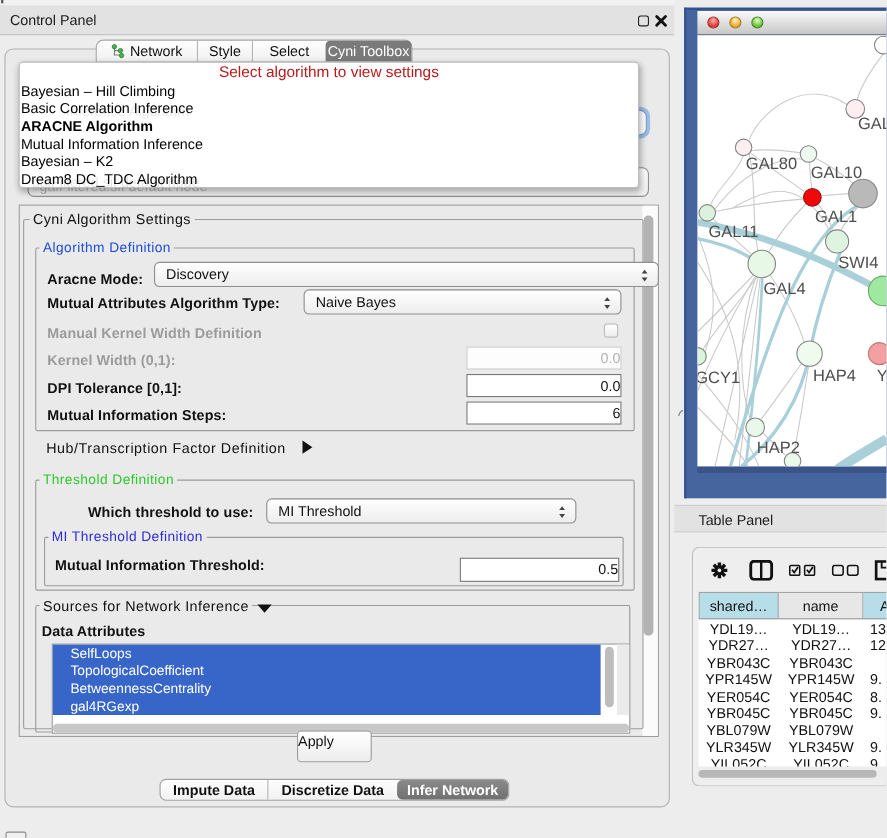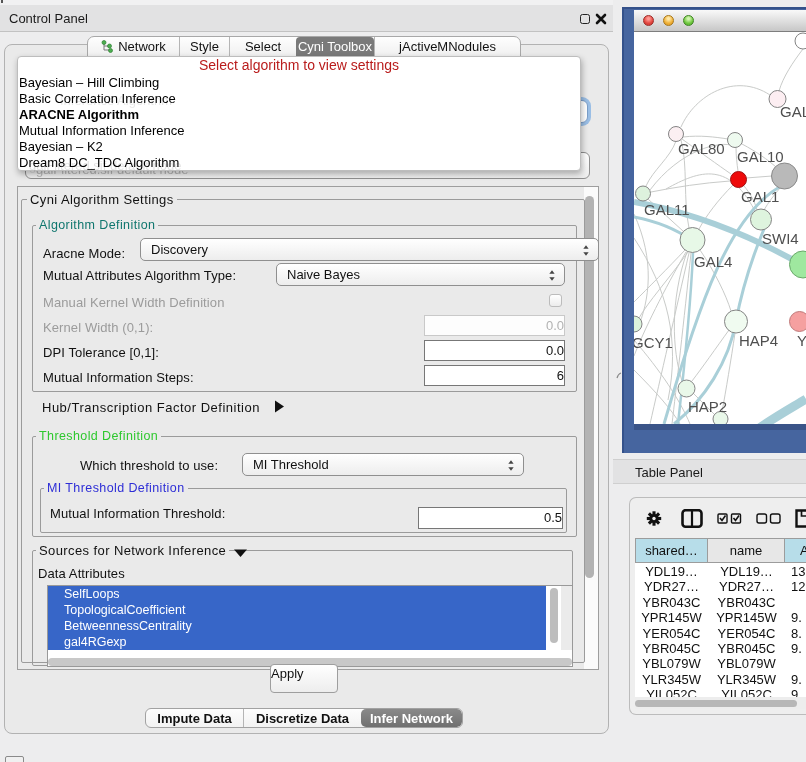--- a/index.html
+++ b/index.html
@@ -1,20 +1,20 @@
 <!DOCTYPE html>
 <html><head><meta charset="utf-8"><style>
 #toptabs div{white-space:nowrap}
 *{margin:0;padding:0;box-sizing:border-box}
 html,body{width:806px;height:762px;overflow:hidden}
 body{font-family:"Liberation Sans",sans-serif;background:#ededee;position:relative;font-size:13px;color:#111}
 .abs{position:absolute}
 .fslabel{position:absolute;background:#eaeaea;padding:0 3px;line-height:13px;letter-spacing:.4px;white-space:nowrap}
 .fieldset{position:absolute;border:1px solid #9b9b9b;border-radius:2px}
-.blabel{position:absolute;font-weight:normal;font-size:13px;letter-spacing:.1px;white-space:nowrap}
+.blabel{position:absolute;font-weight:bold;font-size:13px;letter-spacing:.1px;white-space:nowrap}
 .combo{position:absolute;border:1px solid #8f8f8f;border-radius:5px;background:linear-gradient(#ffffff,#ededed);font-size:13px;line-height:21px;padding-left:10px;white-space:nowrap}
 .combo .arr{position:absolute;right:8px;top:3.5px;width:8px;height:15px}
 .tfield{position:absolute;border:1px solid #777;background:#fff;font-size:13px;text-align:right;padding-right:0;line-height:19px}
 </style></head>
 <body>
 
 <div class="abs" style="left:0;top:0;width:806px;height:5px;background:#f1f1f2"></div>
 <div class="abs" style="left:1px;top:0;width:2px;height:3px;background:#555"></div>
 <div class="abs" style="left:0;top:5px;width:613px;height:27px;background:#e2e2e3;border-bottom:1px solid #c2c2c2"></div>
 <div class="abs" style="left:9px;top:11px;font-size:13px;color:#1a1a1a">Control Panel</div>
@@ -30,36 +30,35 @@
     <svg width="13" height="14" viewBox="0 0 13 14" style="margin-right:4px">
         <path d="M3 3 L3 10 L9 10 M3 6 L8 6" stroke="#7a7a7a" stroke-width="1" fill="none"></path>
         <circle cx="3" cy="2.5" r="2" fill="#4caf50" stroke="#2e7d32" stroke-width=".7"></circle>
         <circle cx="8.5" cy="6" r="2" fill="#4caf50" stroke="#2e7d32" stroke-width=".7"></circle>
         <circle cx="9.5" cy="10.5" r="2" fill="#4caf50" stroke="#2e7d32" stroke-width=".7"></circle>
       </svg>
     Network</div>
   <div style="width:50px;display:flex;align-items:center;justify-content:center;border-right:1px solid #b5b5b5">Style</div>
   <div style="width:66px;display:flex;align-items:center;justify-content:center">Select</div>
   <div style="width:78px;display:flex;align-items:center;justify-content:center;background:#7a7a7a;color:#fff;border-radius:4px 4px 0 0">Cyni Toolbox</div>
-  <div style="width:146px;display:flex;align-items:center;justify-content:center;border-left:1px solid #b5b5b5">jActiveMNodules</div>
 </div>
 
 <div class="abs" style="left:25px;top:100px;width:563px;height:23px;border-radius:6px;background:#fff;border:1px solid #7b9ec9;box-shadow:0 0 0 3px rgba(100,160,225,.6)"></div>
 <div class="combo" style="left:25px;top:152px;width:565px;height:27px;border-radius:6px;color:#b7b7b7;line-height:33px">galFiltered.sif default node</div>
 
 <div class="abs" style="left:17px;top:186px;width:582px;height:484px;background:#eaeaea;border:1px solid #9e9e9e"></div>
 
 <div class="abs" style="left:584px;top:187px;width:14px;height:482px;background:#fbfbfb"></div>
 <div class="abs" style="left:585px;top:196px;width:8.5px;height:382px;border-radius:5px;background:#b3b3b3"></div>
 
 <div class="fieldset" style="left:21px;top:199px;width:564px;height:464px"></div>
 <div class="fslabel" style="left:27px;top:193px;font-size:13px">Cyni Algorithm Settings</div>
 
 <div class="fieldset" style="left:32px;top:225px;width:545px;height:167px"></div>
-<div class="fslabel" style="left:36px;top:219px;font-size:12.5px;color:#0f766e">Algorithm Definition</div>
+<div class="fslabel" style="left:36px;top:219px;font-size:12.5px;color:#1d4ed8">Algorithm Definition</div>
 
 <div class="blabel" style="left:43px;top:246px">Aracne Mode:</div>
 <div class="combo" style="left:140px;top:238px;width:459px;height:23px">Discovery
   <svg class="arr" viewBox="0 0 9 16">
       <path d="M4.5 2 L7.5 6 L1.5 6 Z" fill="#444"></path>
       <path d="M4.5 14 L7.5 10 L1.5 10 Z" fill="#444"></path>
     </svg></div>
 
 <div class="blabel" style="left:43px;top:268px">Mutual Attributes Algorithm Type:</div>
 <div class="combo" style="left:276px;top:263px;width:289px;height:23px">Naive Bayes

